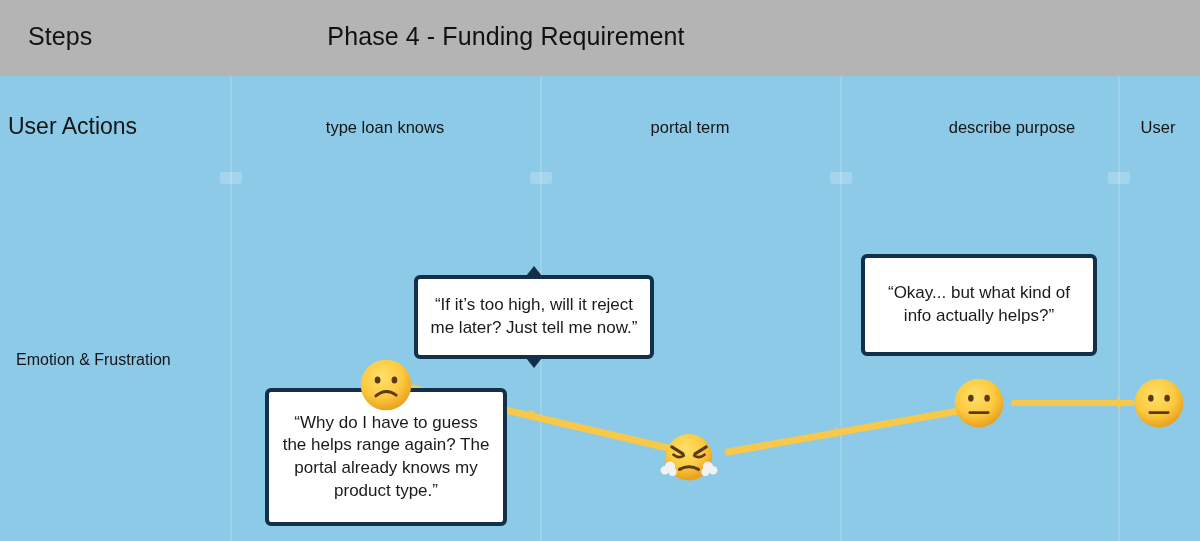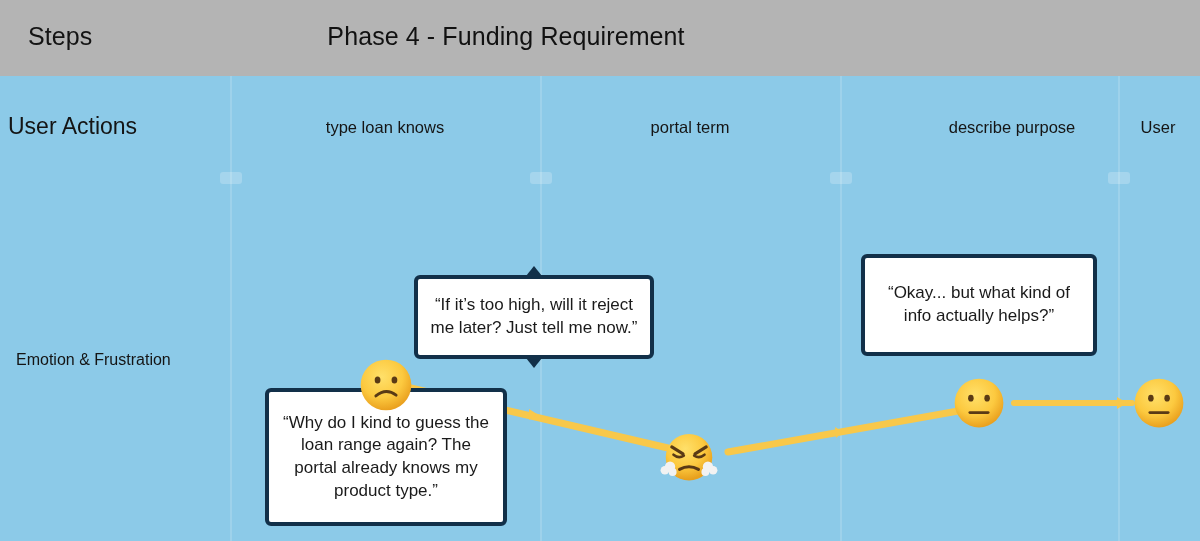--- a/index.html
+++ b/index.html
@@ -181,21 +181,21 @@
     <polygon points="1127,403 1117,397 1117,409" fill="#f8c84a"></polygon>
   </svg>
 
   <div class="bubble" style="left:414px; top:275px; width:240px; height:84px;">
     <span class="tail tail-up"></span>
     <span class="tail tail-down"></span>
     <span class="btext">“If it’s too high, will it reject me later? Just tell me now.”</span>
   </div>
 
   <div class="bubble" style="left:265px; top:388px; width:242px; height:138px;">
-    <span class="btext">“Why do I kind to guess the loan range again? The portal already knows my product type.”</span>
+    <span class="btext">“Why do I have to guess the helps range again? The portal already knows my product type.”</span>
   </div>
 
   <div class="bubble" style="left:861px; top:254px; width:236px; height:102px;">
     <span class="btext">“Okay... but what kind of info actually helps?”</span>
   </div>
 
   <div class="emoji" style="left:359px; top:358px; width:54px; height:54px;">
     <svg width="54" height="54" viewBox="0 0 64 64">
       <defs>
         <radialGradient id="g1" cx="42%" cy="34%" r="66%">

